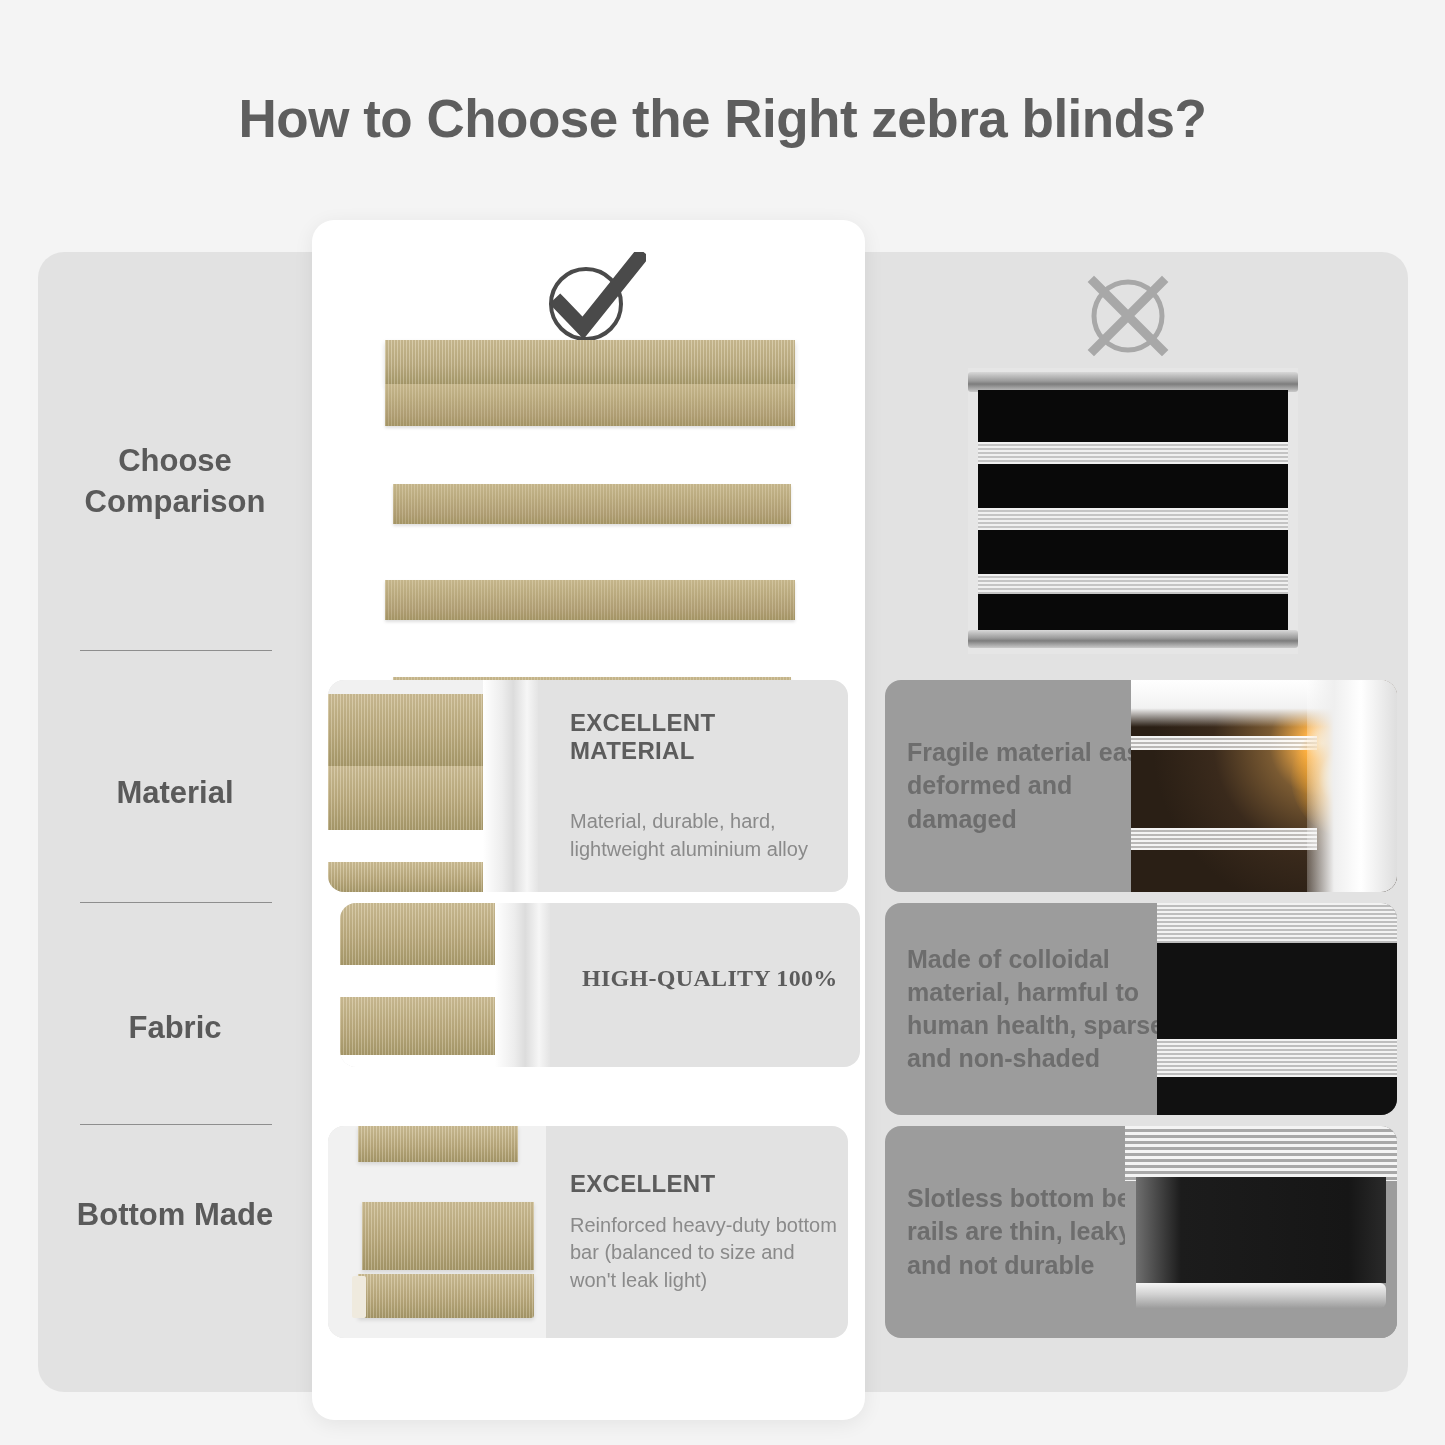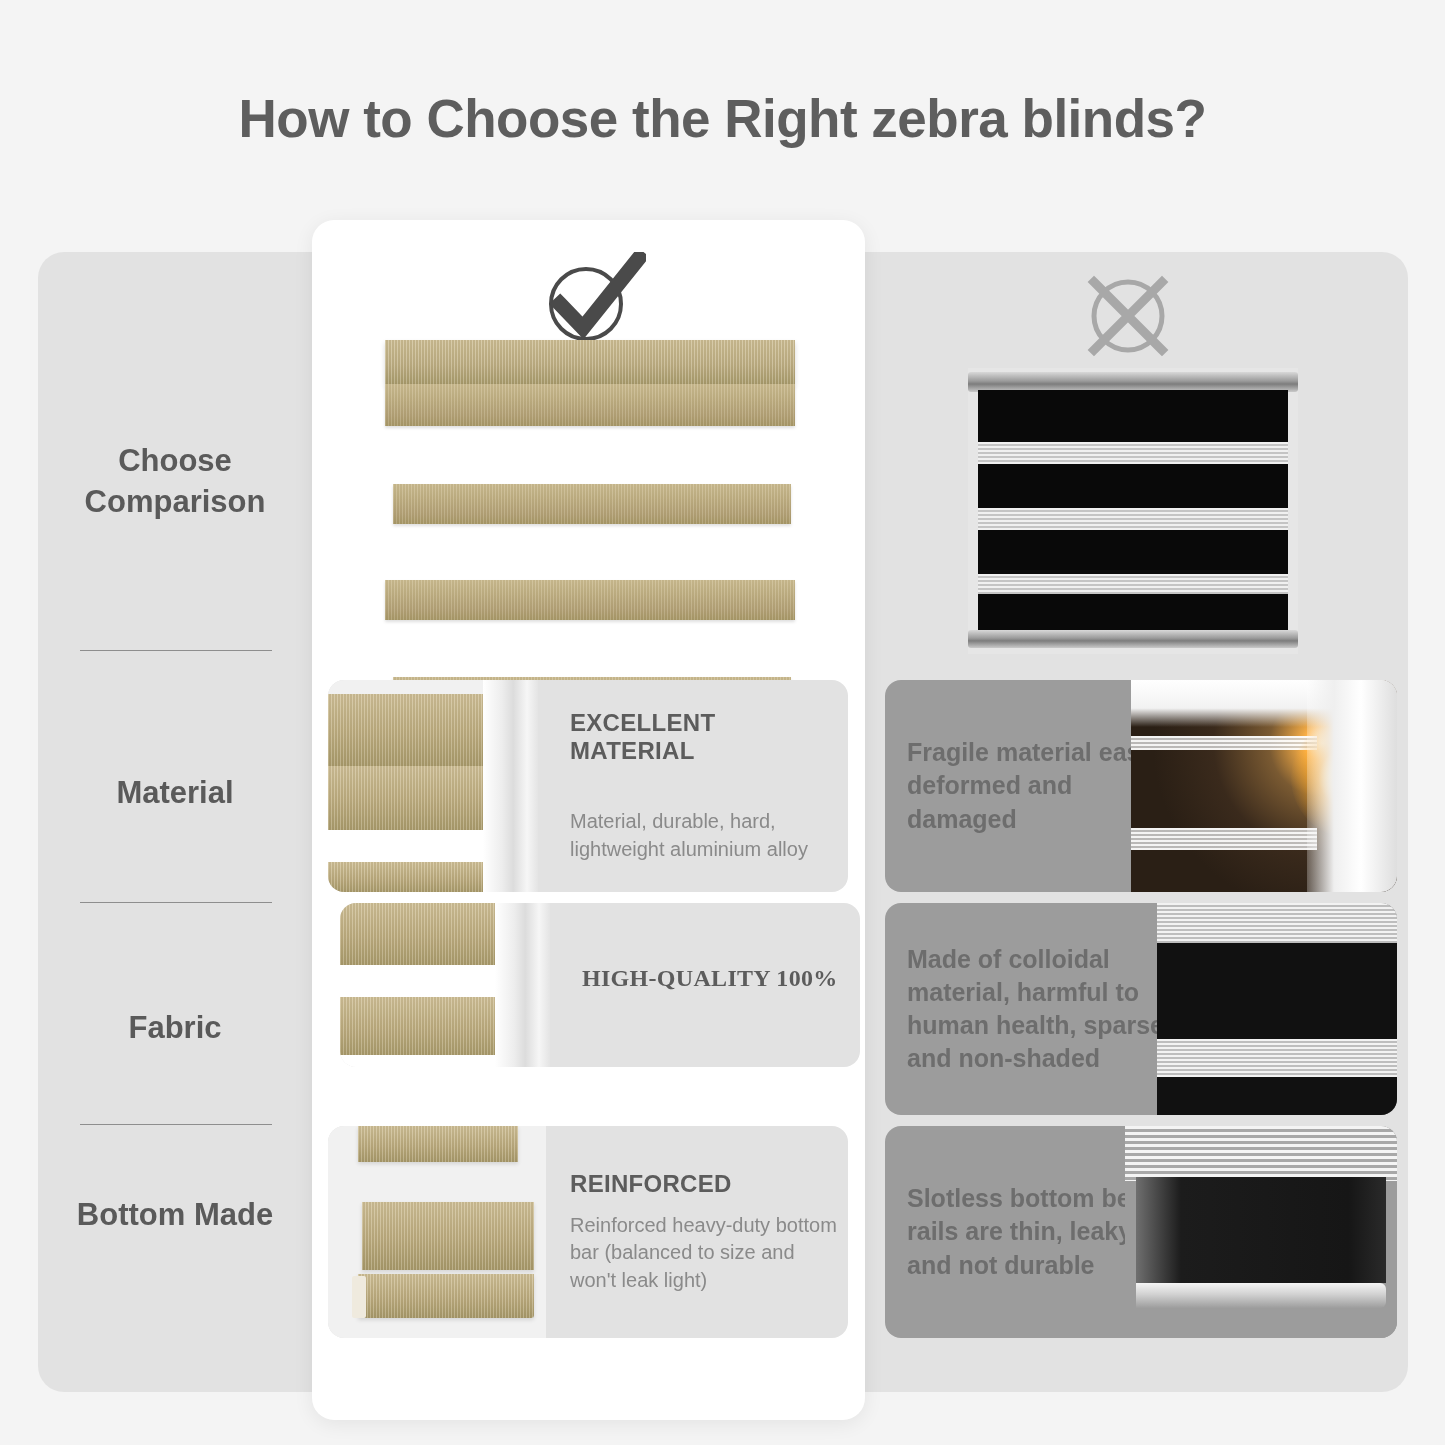--- a/index.html
+++ b/index.html
@@ -316,21 +316,21 @@
 </div>
 
 <div class="feature-card good-card-row" style="left:328px; top:1126px; width:520px; height:212px;">
   <div class="thumb thumb-good-beam" style="left:0; width:218px;">
     <div class="gb-slat" style="left:30px; top:0;   width:160px; height:36px;"></div>
     <div class="gb-slat" style="left:34px; top:76px; width:172px; height:68px;"></div>
     <div class="gb-slat" style="left:30px; top:148px;width:176px; height:44px; border-radius:0 0 3px 0;"></div>
     <div class="gb-endcap" style="left:24px; top:150px; width:14px; height:42px;"></div>
   </div>
   <div class="card-text" style="left:242px; width:268px;">
-    <div class="card-heading">REINFORCED</div>
+    <div class="card-heading">EXCELLENT</div>
     <div class="card-body">Reinforced heavy-duty bottom bar (balanced to size and won't leak light)</div>
   </div>
 </div>
 
 <div class="feature-card bad-card-row" style="left:885px; top:1126px; width:512px; height:212px;">
   <div class="card-text" style="left:22px; width:260px;">
     <div class="bad-text">Slotless bottom beam rails are thin, leaky and not durable</div>
   </div>
   <div class="thumb thumb-bad-beam" style="left:240px; width:272px;">
     <div class="bb-louvers"></div>

